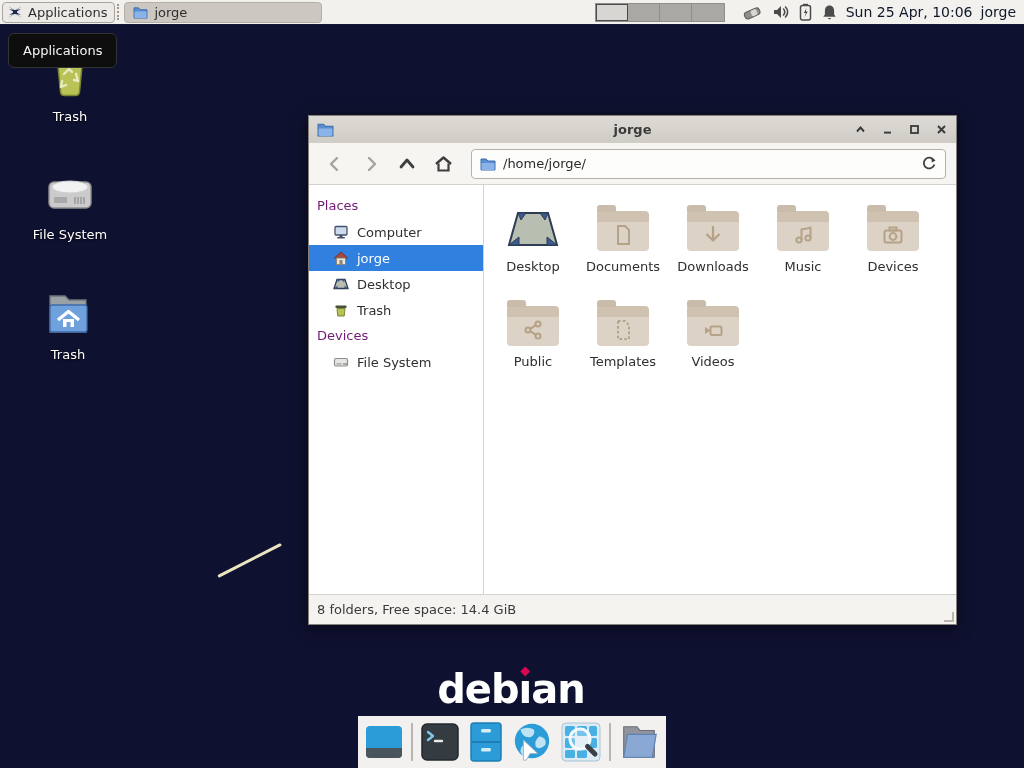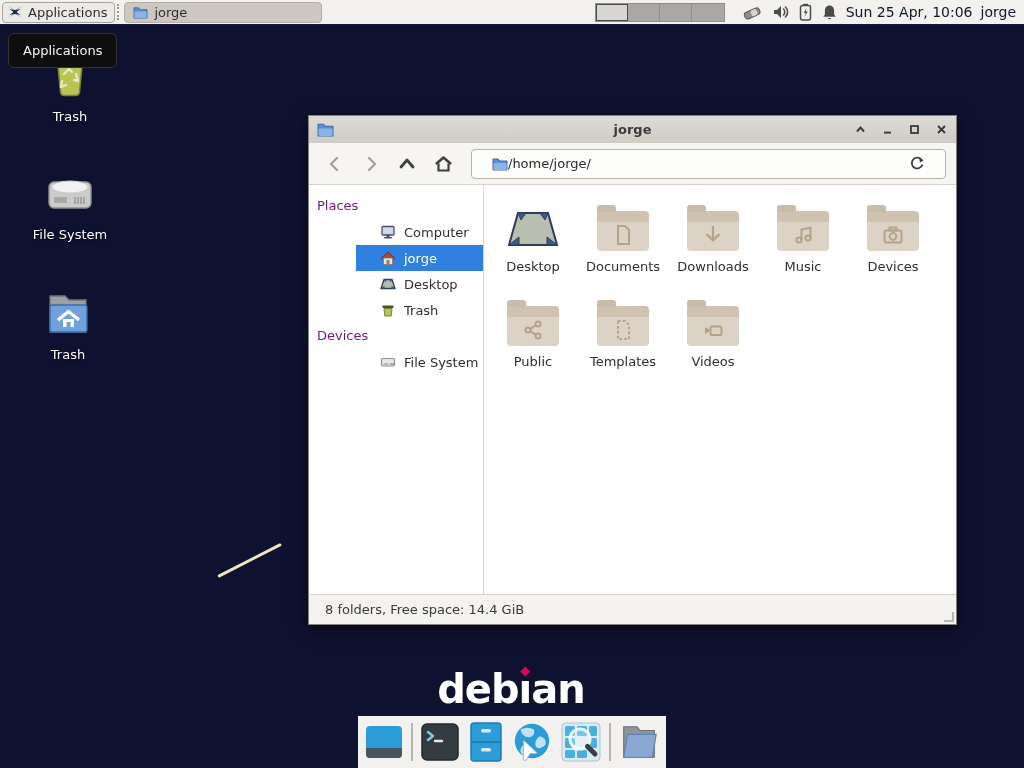--- a/index.html
+++ b/index.html
@@ -41,40 +41,40 @@
   .title-text { position:absolute; left:0; right:0; text-align:center; font-weight:bold; color:#3a3a3a; pointer-events:none; }
   .win-controls { margin-left:auto; display:flex; align-items:center; gap:13px; z-index:2; }
   .win-controls .wc { width:14px; height:14px; display:flex; align-items:center; justify-content:center; }
 
   .menubar { height:26px; background:#f6f5f2; display:flex; align-items:center; padding-left:6px; gap:2px; flex:0 0 auto; }
   .menu-item { padding:3px 10px; color:#2f2f2f; }
   .menu-item u { text-decoration:underline; }
 
   .toolbar { height:42px; background:#f6f5f2; border-bottom:1px solid #d5d2cc; display:flex; align-items:center; padding:0 10px; gap:4px; flex:0 0 auto; }
   .nav-btn { width:32px; height:30px; display:flex; align-items:center; justify-content:center; border-radius:3px; }
-  .pathbar { flex:1; height:30px; margin-left:8px; background:#fdfdfc; border:1px solid #b6b2aa; border-radius:4px; display:flex; align-items:center; padding:0 20px; }
+  .pathbar { flex:1; height:30px; margin-left:8px; background:#fdfdfc; border:1px solid #b6b2aa; border-radius:4px; display:flex; align-items:center; padding:0 8px; gap:7px; }
   .pathbar .path-text { flex:1; color:#2a2a2a; }
 
   .win-main { flex:1; display:flex; min-height:0; }
   .sidebar { width:175px; background:#fff; border-right:1px solid #d5d2cc; padding-top:8px; flex:0 0 auto; }
   .side-header { font-weight:normal; color:#701a75; padding:5px 12px 6px 8px; }
-  .side-row { height:26px; display:flex; align-items:center; gap:8px; padding-left:24px; color:#2f2f2f;margin-left:47px; }
+  .side-row { height:26px; display:flex; align-items:center; gap:8px; padding-left:24px; color:#2f2f2f; }
   .side-row.selected { background:#3080e0; color:#fff; }
   .side-row svg { flex:0 0 auto; }
 
   .files { flex:1; background:#fff; padding:16px 0 0 4px; display:grid; grid-template-columns:repeat(5,90px); grid-auto-rows:95px; align-content:start; }
   .file-cell { display:flex; flex-direction:column; align-items:center; }
   .file-cell .ficon { height:50px; display:flex; align-items:flex-end; justify-content:center; }
   .file-cell .flbl { margin-top:8px; color:#2f2f2f; }
 
   .folder { width:52px; height:40px; position:relative; background:linear-gradient(#cfc2b1 0 11px, #dcd2c5 11px 100%); border-radius:3px 4px 4px 4px; display:flex; align-items:center; justify-content:center; }
   .folder::before { content:""; position:absolute; top:-6px; left:0; width:19px; height:7px; background:#cabcab; border-radius:3px 3px 0 0; }
   .folder svg { margin-top:8px; }
 
-  .statusbar { height:30px; background:#f4f3f0; border-top:1px solid #d5d2cc; display:flex; align-items:center; padding-left:16px; color:#3a3a3a; flex:0 0 auto; position:relative; }
+  .statusbar { height:30px; background:#f4f3f0; border-top:1px solid #d5d2cc; display:flex; align-items:center; padding-left:8px; color:#3a3a3a; flex:0 0 auto; position:relative; }
   .grip { position:absolute; right:2px; bottom:2px; width:10px; height:10px; border-right:2px solid #b9b6af; border-bottom:2px solid #b9b6af; }
 
   
   .debian-logo { position:absolute; left:511px; top:666px; transform:translateX(-50%); color:#fff; font-size:40px; font-weight:600; letter-spacing:-1px; }
   .i-dotless { position:relative; display:inline-block; }
   .i-red-dot { position:absolute; top:2px; left:50%; transform:translateX(-50%) rotate(45deg); width:7px; height:7px; background:#d70751; }
 
   
   .dock { position:absolute; left:358px; top:716px; width:308px; height:52px; background:#f2f1ef; display:flex; align-items:center; justify-content:center; gap:7px; padding:0 6px; }
   .dock-sep { width:2px; height:38px; background:#b9b6b0; }

